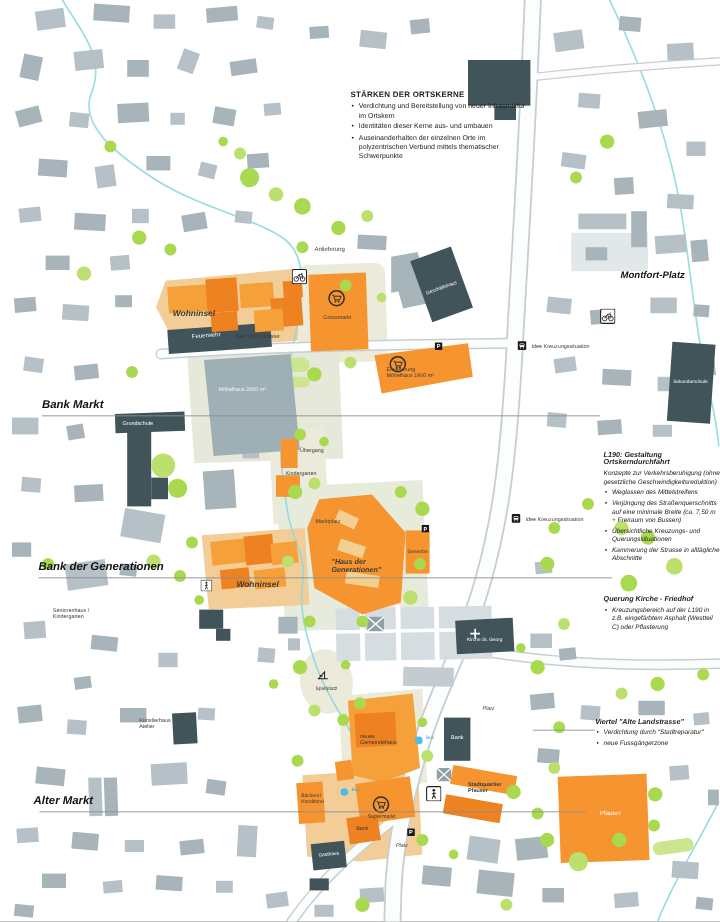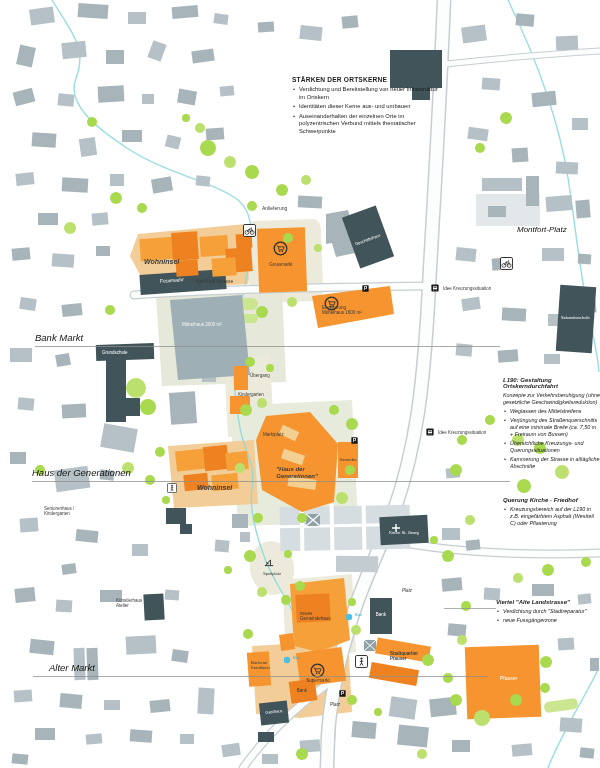--- a/index.html
+++ b/index.html
@@ -2,21 +2,21 @@
 <html><head>
 <meta charset="utf-8">
 <style>
   html,body{margin:0;padding:0;background:#9a9a9a;}
   .stage{position:relative;width:600px;height:768px;background:#ffffff;overflow:hidden;
          font-family:"Liberation Sans",sans-serif;}
   #map-svg{position:absolute;left:0;top:0;}
   #map-svg rect{transform-box:fill-box;transform-origin:center;}
   .layer{position:absolute;left:0;top:0;width:600px;height:768px;pointer-events:none;}
   .mlabel{position:absolute;color:#3a3a3a;line-height:1.18;white-space:pre-line;letter-spacing:0;}
-  .dlabel{position:absolute;font-weight:normal;font-style:italic;color:#121212;font-size:9.5px;line-height:1;}
+  .dlabel{position:absolute;font-weight:bold;font-style:italic;color:#121212;font-size:9.5px;line-height:1;}
   .dlabel.small{font-size:8px;}
   .dline{position:absolute;height:1px;background:#8e8e8e;opacity:.75;}
   .note{position:absolute;color:#1c1c1c;}
   .note-title{font-weight:bold;margin-bottom:3px;}
   .note ul{margin:2px 0 0;padding-left:7px;list-style:none;}
   .note li{position:relative;margin-bottom:2px;line-height:1.3;}
   .note li::before{content:"\2022";position:absolute;left:-6px;}
   #note-staerken{left:292px;top:76px;width:152px;font-size:5.8px;}
   #note-staerken .note-title{font-size:6.6px;letter-spacing:.2px;}
   .rnote{font-style:italic;font-size:5.4px;width:97px;}
@@ -417,23 +417,23 @@
       <svg class="poi" width="8" height="8" viewBox="0 0 20 20" style="left: 283px; top: 656px;">
         <use href="#sym-bus-stop"></use>
       </svg>
       <svg class="poi" width="12" height="12" viewBox="0 0 20 20" style="left: 263px; top: 556px;">
         <use href="#sym-play"></use>
       </svg>
     </div>
   <div class="layer" id="district-layer">
       <div class="dlabel" style="left: 35px; top: 333px;">Bank Markt</div>
       <div class="dline" style="left: 35px; top: 346px; width: 465px;"></div>
-      <div class="dlabel" style="left: 32px; top: 468px;">Haus der Generationen</div>
+      <div class="dlabel" style="left: 32px; top: 468px;">Bank der Generationen</div>
       <div class="dline" style="left: 32px; top: 481px; width: 478px;"></div>
-      <div class="dlabel" style="left: 49px; top: 663px;">Alter Markt</div>
+      <div class="dlabel" style="left: 28px; top: 663px;">Alter Markt</div>
       <div class="dline" style="left: 33px; top: 676px; width: 455px;"></div>
       <div class="dlabel small" style="left: 517px; top: 226px;">Montfort-Platz</div>
     </div>
   <div class="layer" id="label-layer">
       <div class="mlabel" style="left: 160px; top: 278px; font-size: 5px; color: rgb(255, 255, 255); transform: rotate(-4deg);">Feuerwehr</div>
       <div class="mlabel" style="left: 144px; top: 258px; font-size: 7px; font-weight: bold; font-style: italic;">Wohninsel</div>
       <div class="mlabel" style="left: 196px; top: 279px; font-size: 5px;">Karl Höll Strasse</div>
       <div class="mlabel" style="left: 262px; top: 206px; font-size: 5px;">Anlieferung</div>
       <div class="mlabel" style="left: 281px; top: 262px; font-size: 4.5px; transform: translateX(-50%);">Grossmarkt</div>
       <div class="mlabel" style="left: 322px; top: 305px; font-size: 4.5px;">Erweiterung

